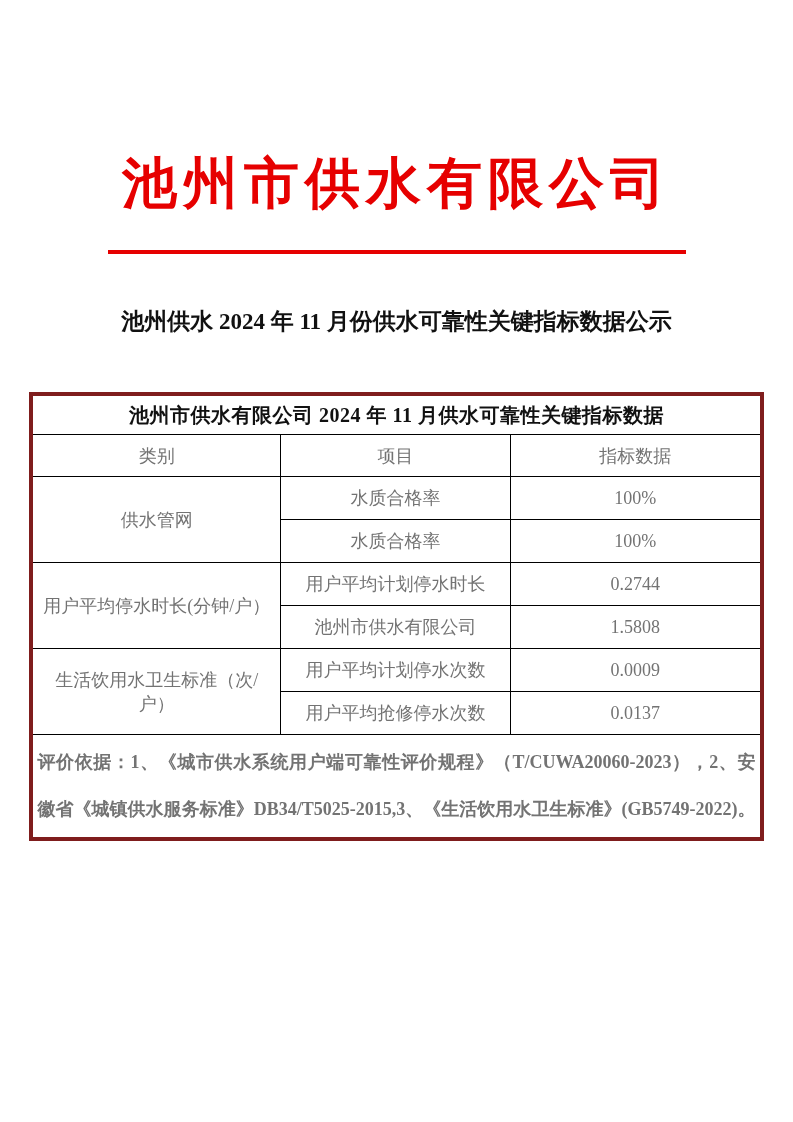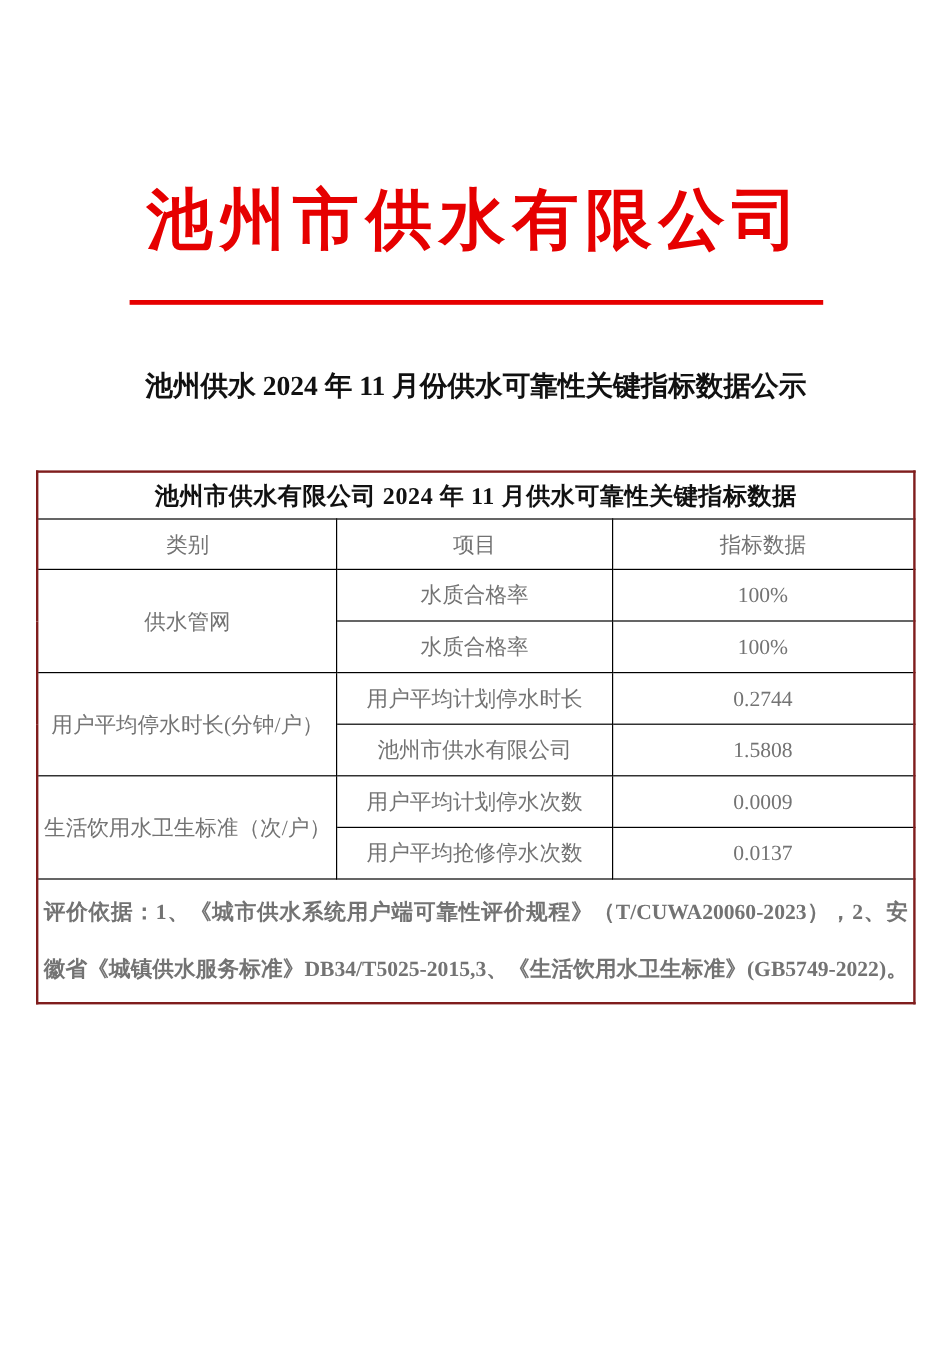--- a/index.html
+++ b/index.html
@@ -40,21 +40,21 @@
     font-weight: bold;
     line-height: 36px;
     color: #111111;
     white-space: nowrap;
   }
   table.indicator-table {
     width: 730px;
     margin: 52px auto 0 auto;
     border-collapse: collapse;
     table-layout: fixed;
-    border: 2px solid #7f1d1d;
+    border: 4px solid #7f1d1d;
   }
   table.indicator-table td {
     border: 1px solid #000000;
     text-align: center;
     vertical-align: middle;
     font-size: 18px;
     color: #737373;
     padding: 0 4px;
     overflow: hidden;
   }

